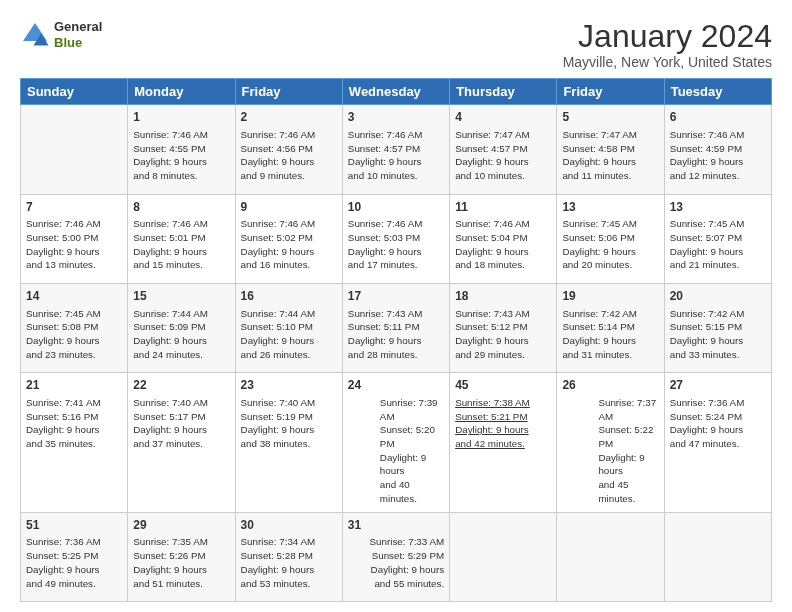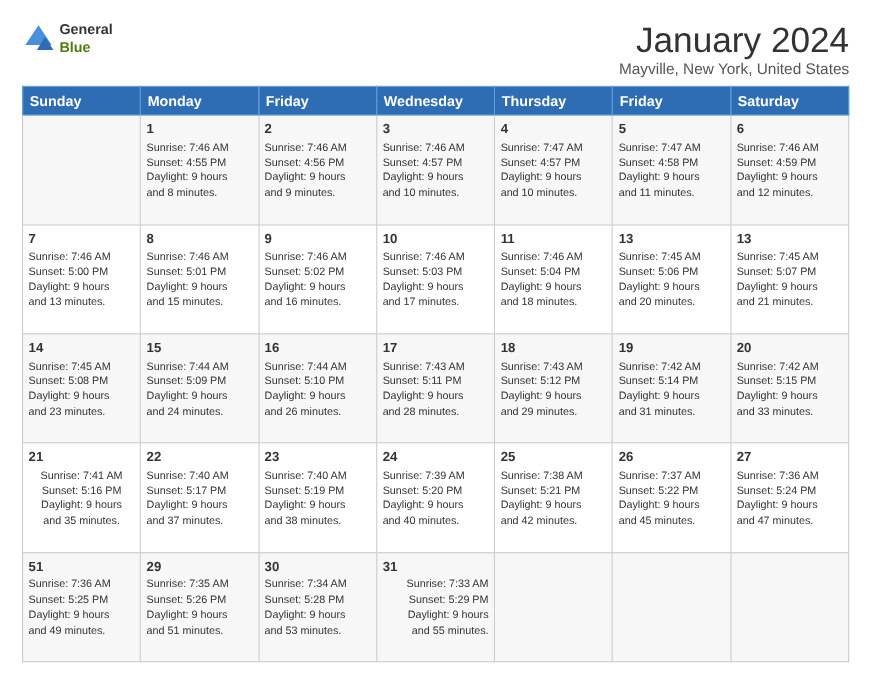--- a/index.html
+++ b/index.html
@@ -122,21 +122,21 @@
 
   <table class="calendar">
     <thead>
       <tr>
       <th>Sunday</th>
           <th>Monday</th>
           <th>Friday</th>
           <th>Wednesday</th>
           <th>Thursday</th>
           <th>Friday</th>
-          <th>Saturday</th>
+          <th>Tuesday</th>
         </tr>
     </thead>
     <tbody>
     <tr>
           <td class="empty-cell"></td>
           <td>
             <span class="day-num">1</span>
             <div class="day-info" style="white-space: pre-line;">Sunrise: 7:46 AM
 Sunset: 4:55 PM
 Daylight: 9 hours
@@ -276,56 +276,56 @@
             <span class="day-num">20</span>
             <div class="day-info" style="white-space: pre-line;">Sunrise: 7:42 AM
 Sunset: 5:15 PM
 Daylight: 9 hours
 and 33 minutes.</div>
           </td>
         </tr>
         <tr>
           <td>
             <span class="day-num">21</span>
-            <div class="day-info" style="white-space: pre-line; text-align: center;">Sunrise: 7:41 AM
+            <div class="day-info" style="white-space: pre-line;">Sunrise: 7:41 AM
 Sunset: 5:16 PM
 Daylight: 9 hours
 and 35 minutes.</div>
           </td>
           <td>
             <span class="day-num">22</span>
             <div class="day-info" style="white-space: pre-line;">Sunrise: 7:40 AM
 Sunset: 5:17 PM
 Daylight: 9 hours
 and 37 minutes.</div>
           </td>
           <td>
             <span class="day-num">23</span>
             <div class="day-info" style="white-space: pre-line;">Sunrise: 7:40 AM
 Sunset: 5:19 PM
 Daylight: 9 hours
 and 38 minutes.</div>
           </td>
           <td>
             <span class="day-num">24</span>
-            <div class="day-info" style="white-space: pre-line;">Sunrise: 7:39 AM
+            <div class="day-info" style="white-space: pre-line; margin-left: 32px;">Sunrise: 7:39 AM
 Sunset: 5:20 PM
 Daylight: 9 hours
 and 40 minutes.</div>
           </td>
           <td>
-            <span class="day-num">25</span>
-            <div class="day-info" style="white-space: pre-line;">Sunrise: 7:38 AM
+            <span class="day-num">45</span>
+            <div class="day-info" style="white-space: pre-line; text-decoration: underline;">Sunrise: 7:38 AM
 Sunset: 5:21 PM
 Daylight: 9 hours
 and 42 minutes.</div>
           </td>
           <td>
             <span class="day-num">26</span>
-            <div class="day-info" style="white-space: pre-line;">Sunrise: 7:37 AM
+            <div class="day-info" style="white-space: pre-line; margin-left: 36px;">Sunrise: 7:37 AM
 Sunset: 5:22 PM
 Daylight: 9 hours
 and 45 minutes.</div>
           </td>
           <td>
             <span class="day-num">27</span>
             <div class="day-info" style="white-space: pre-line;">Sunrise: 7:36 AM
 Sunset: 5:24 PM
 Daylight: 9 hours
 and 47 minutes.</div>

